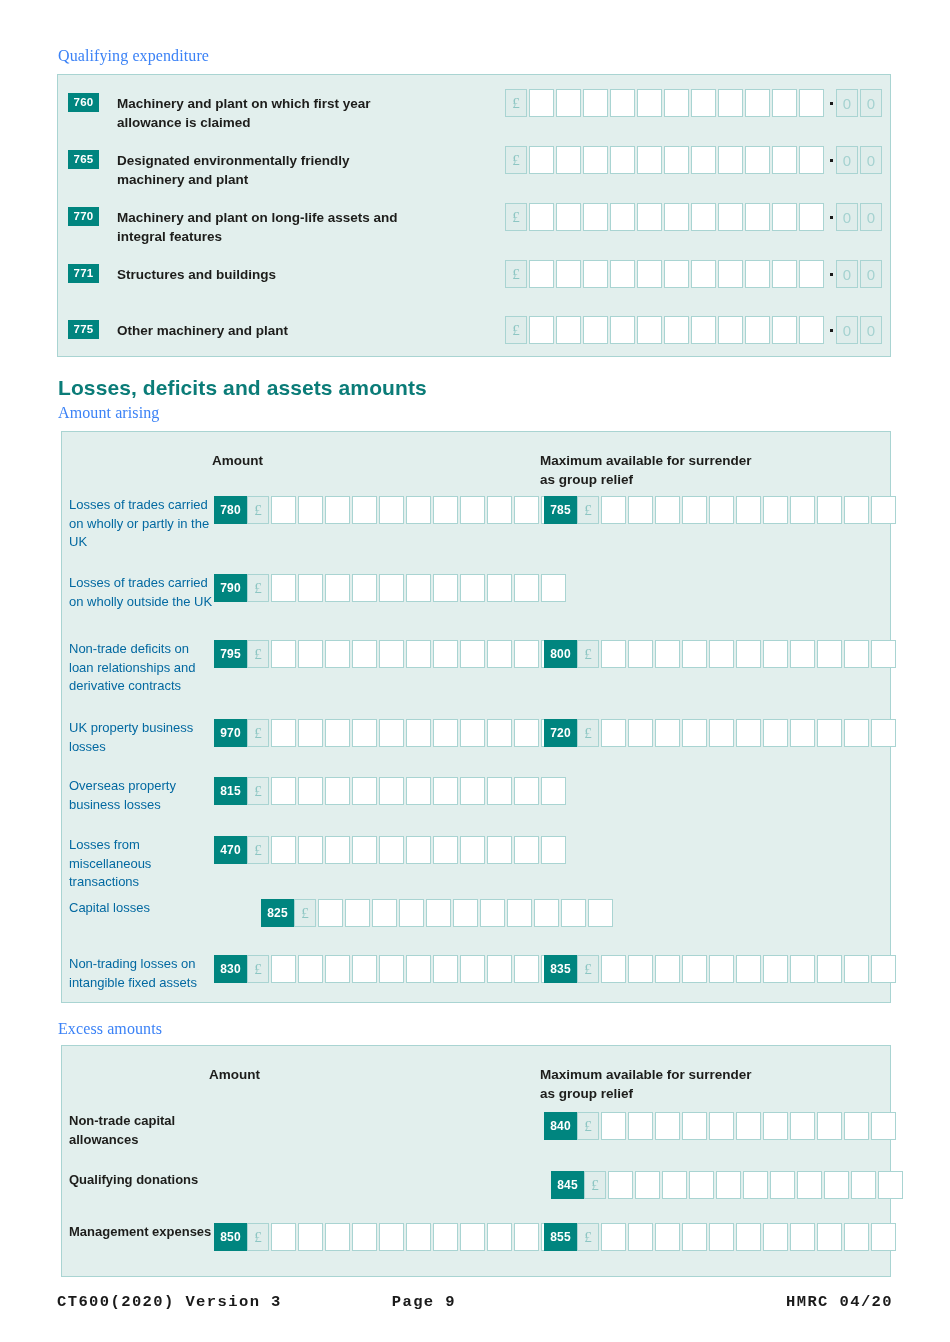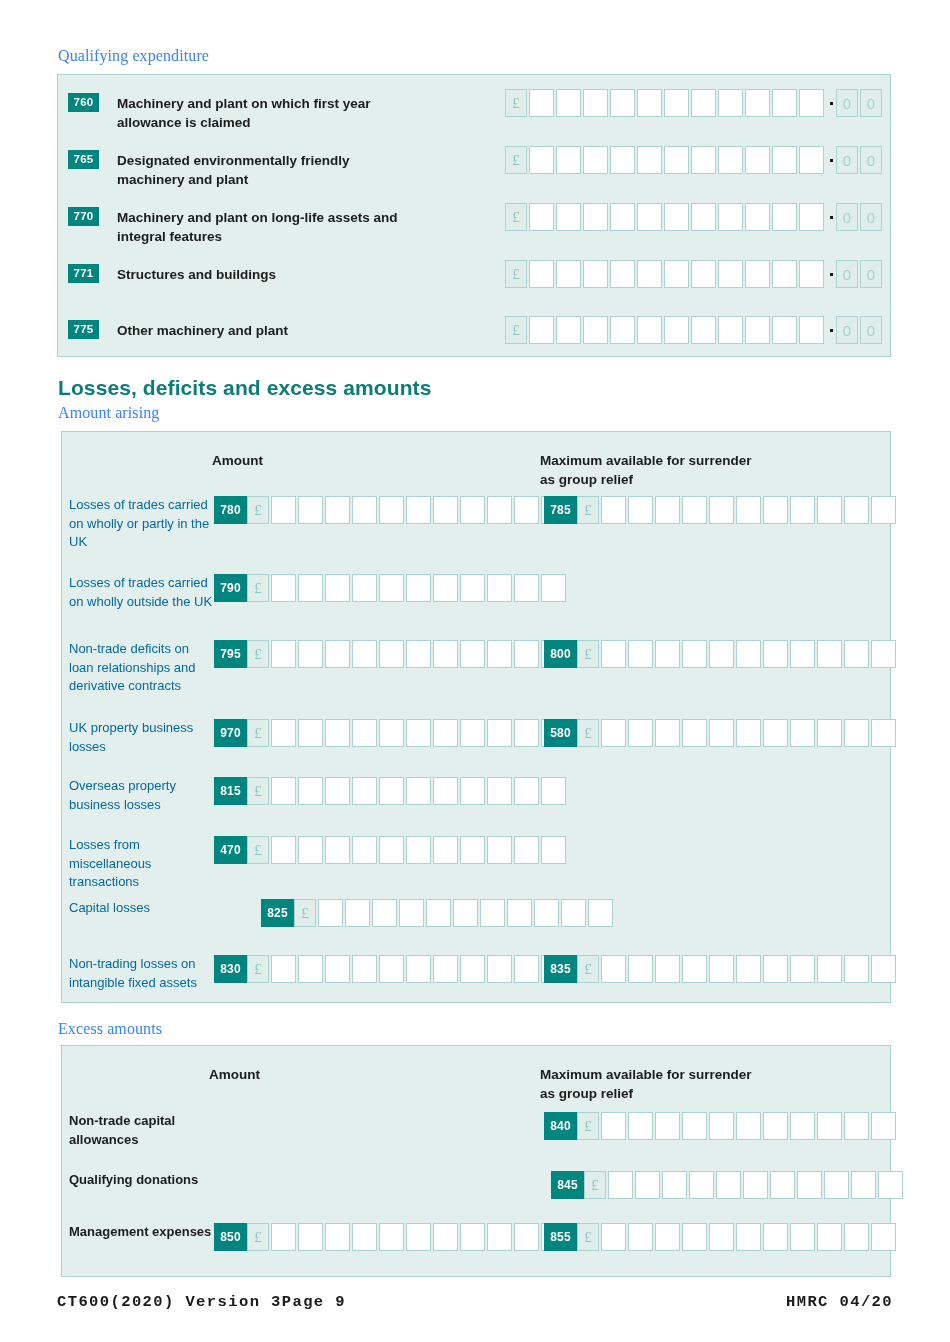--- a/index.html
+++ b/index.html
@@ -166,21 +166,21 @@
 
   
   #footer {
     position:absolute; left:57px; top:1293px; width:836px;
     font-family:"Liberation Mono", monospace;
     font-size:15.5px; font-weight:700; color:#1a1a1a;
     letter-spacing:1.4px;
     display:flex; align-items:baseline;justify-content:flex-end;
   }
   #footer-left { flex:0 0 auto; }
-  #footer-center { flex:0 0 auto; }
+  #footer-center { margin-left:110px; flex:0 0 auto; }
   #footer-right { margin-left:auto; flex:0 0 auto; }
 </style>
 </head>
 <body>
 
 <div class="page">
 
   <h2 class="h-plain" id="qualifying-heading">Qualifying expenditure</h2>
 
   <div class="panel" id="qualifying-panel">
@@ -294,21 +294,21 @@
           <div class="cell"></div>
           <div class="cell"></div>
           <div class="dot">
             <span></span>
           </div>
           <div class="cell zero">0</div>
           <div class="cell zero">0</div>
         </div></div>
     </div>
 
-  <h2 class="h-teal" id="losses-heading">Losses, deficits and excess amounts</h2>
+  <h2 class="h-teal" id="losses-heading">Losses, deficits and assets amounts</h2>
   <h3 class="h-plain" id="amount-arising-heading">Amount arising</h3>
 
   <div class="panel" id="arising-panel">
     <div class="col-head" id="arising-col-amount">Amount</div>
     <div class="col-head" id="arising-col-surrender">Maximum available for surrender<br>as group relief</div>
   <div class="ar-label" style="top: 64px;">Losses of trades carried on wholly or partly in the UK</div>
       <div class="ar-f1" style="top: 64px;">
         <div class="boxnum tall">780</div>
         <div class="field">
           <div class="cell pound">£</div>
@@ -407,21 +407,21 @@
           <div class="cell"></div>
           <div class="cell"></div>
           <div class="cell"></div>
           <div class="cell"></div>
           <div class="cell"></div>
           <div class="cell"></div>
           <div class="cell"></div>
         </div>
       </div>
       <div class="ar-f2" style="top: 287px;">
-        <div class="boxnum tall">580</div>
+        <div class="boxnum tall">720</div>
         <div class="field">
           <div class="cell pound">£</div>
           <div class="cell"></div>
           <div class="cell"></div>
           <div class="cell"></div>
           <div class="cell"></div>
           <div class="cell"></div>
           <div class="cell"></div>
           <div class="cell"></div>
           <div class="cell"></div>

